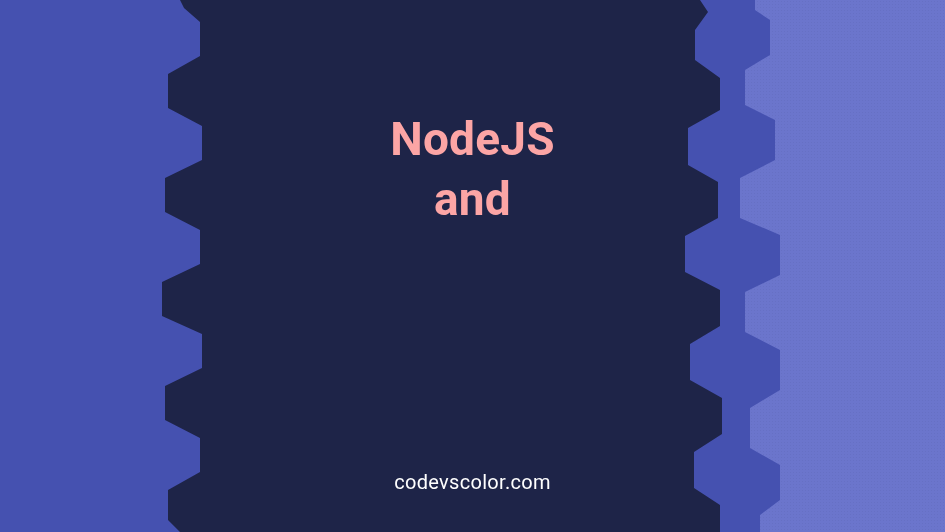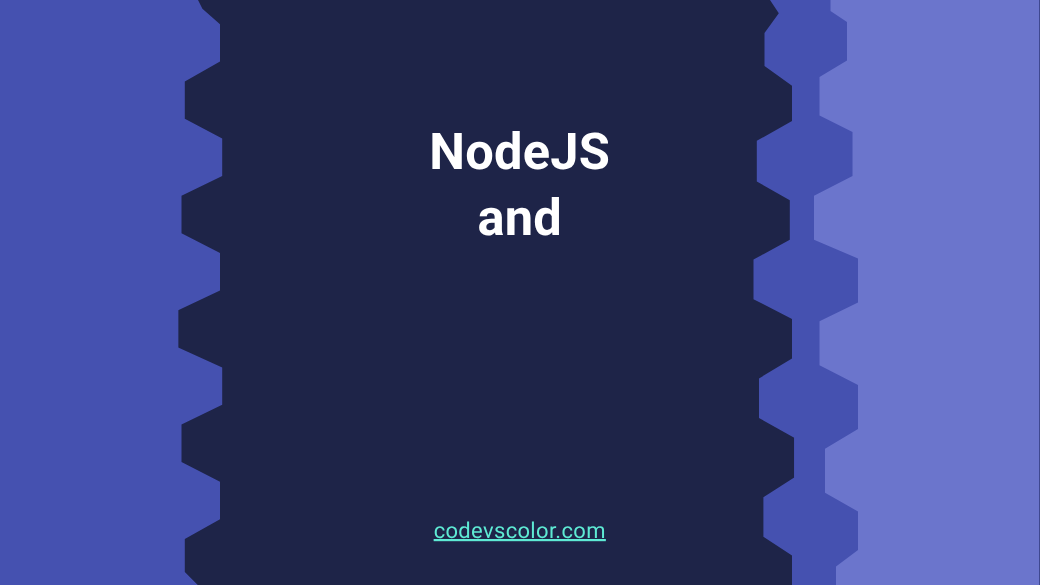--- a/index.html
+++ b/index.html
@@ -74,36 +74,35 @@
   }
   .title-wrap {
     position: absolute;
     top: 110px;
     left: 50%;
     transform: translateX(-50%);
     width: 560px;
     text-align: center;
   }
   .title-text {
-    color: #ffffff;
+    color: #fca5a5;
     font-weight: 700;
     font-size: 46px;
     line-height: 1.3;
     letter-spacing: 0.2px;
   }
   .site-name {
     position: absolute;
     bottom: 38px;
     left: 50%;
     transform: translateX(-50%);
-    color: #5eead4;
+    color: #ffffff;
     font-size: 20px;
     font-weight: 400;
     letter-spacing: 0.3px;
-    text-decoration: underline;
   }
   
   .grain {
     position: absolute;
     right: 0;
     top: 0;
     width: 210px;
     height: 100%;
     background-image: radial-gradient(rgba(30,36,72,0.18) 0.5px, transparent 0.5px);
     background-size: 3px 3px;

